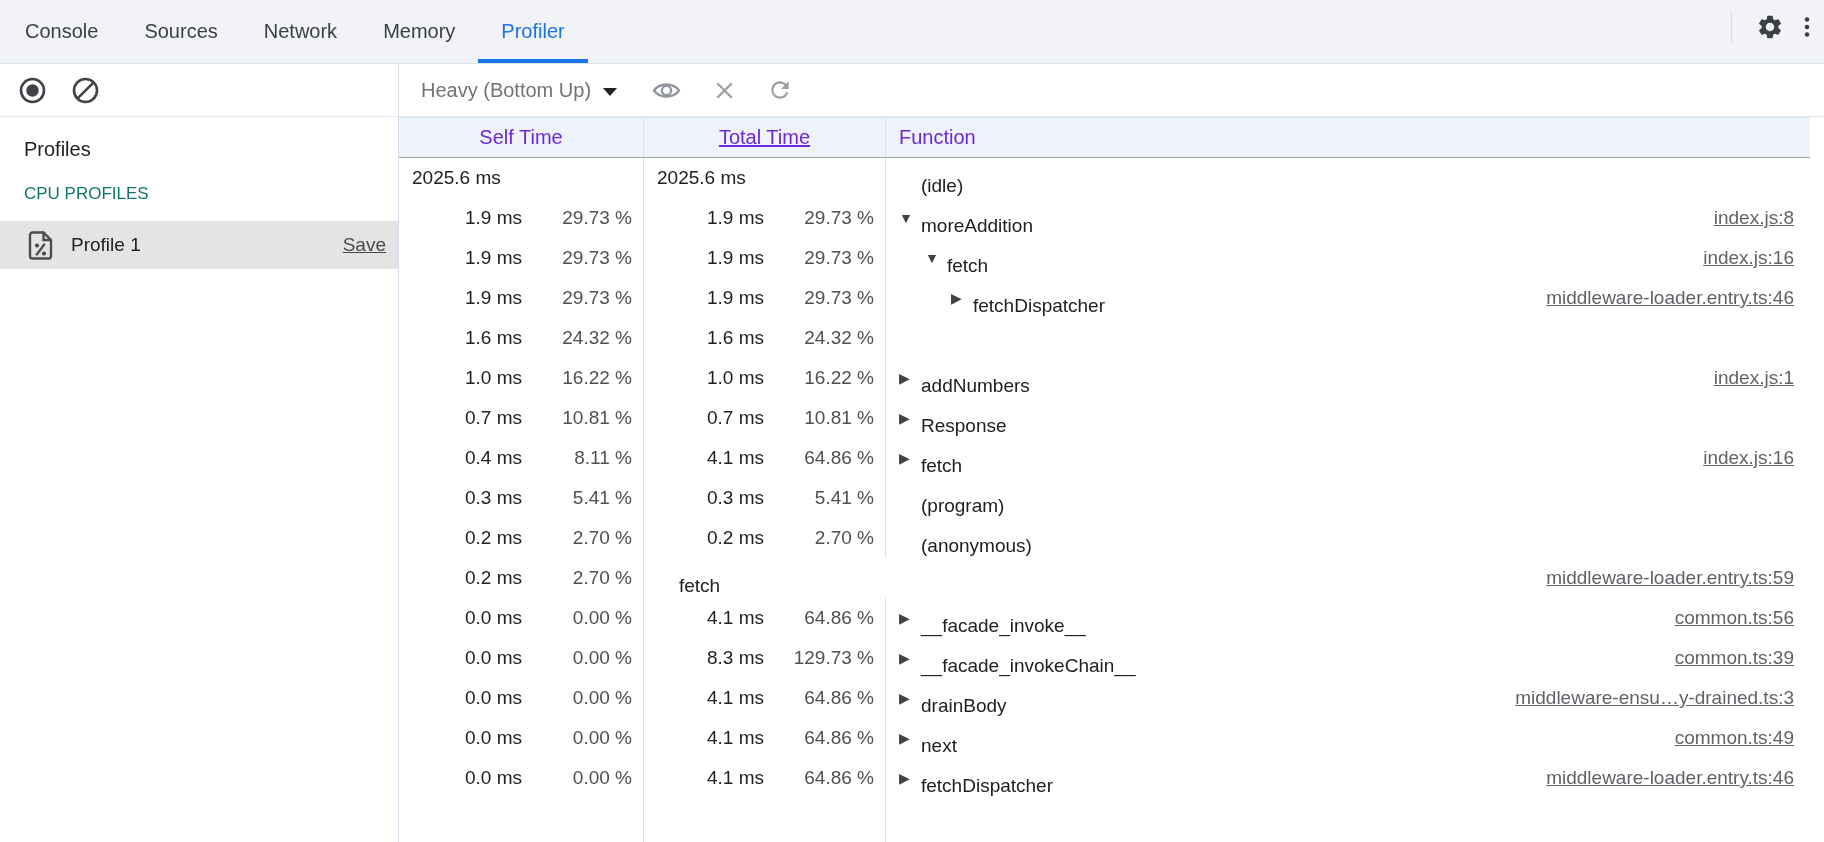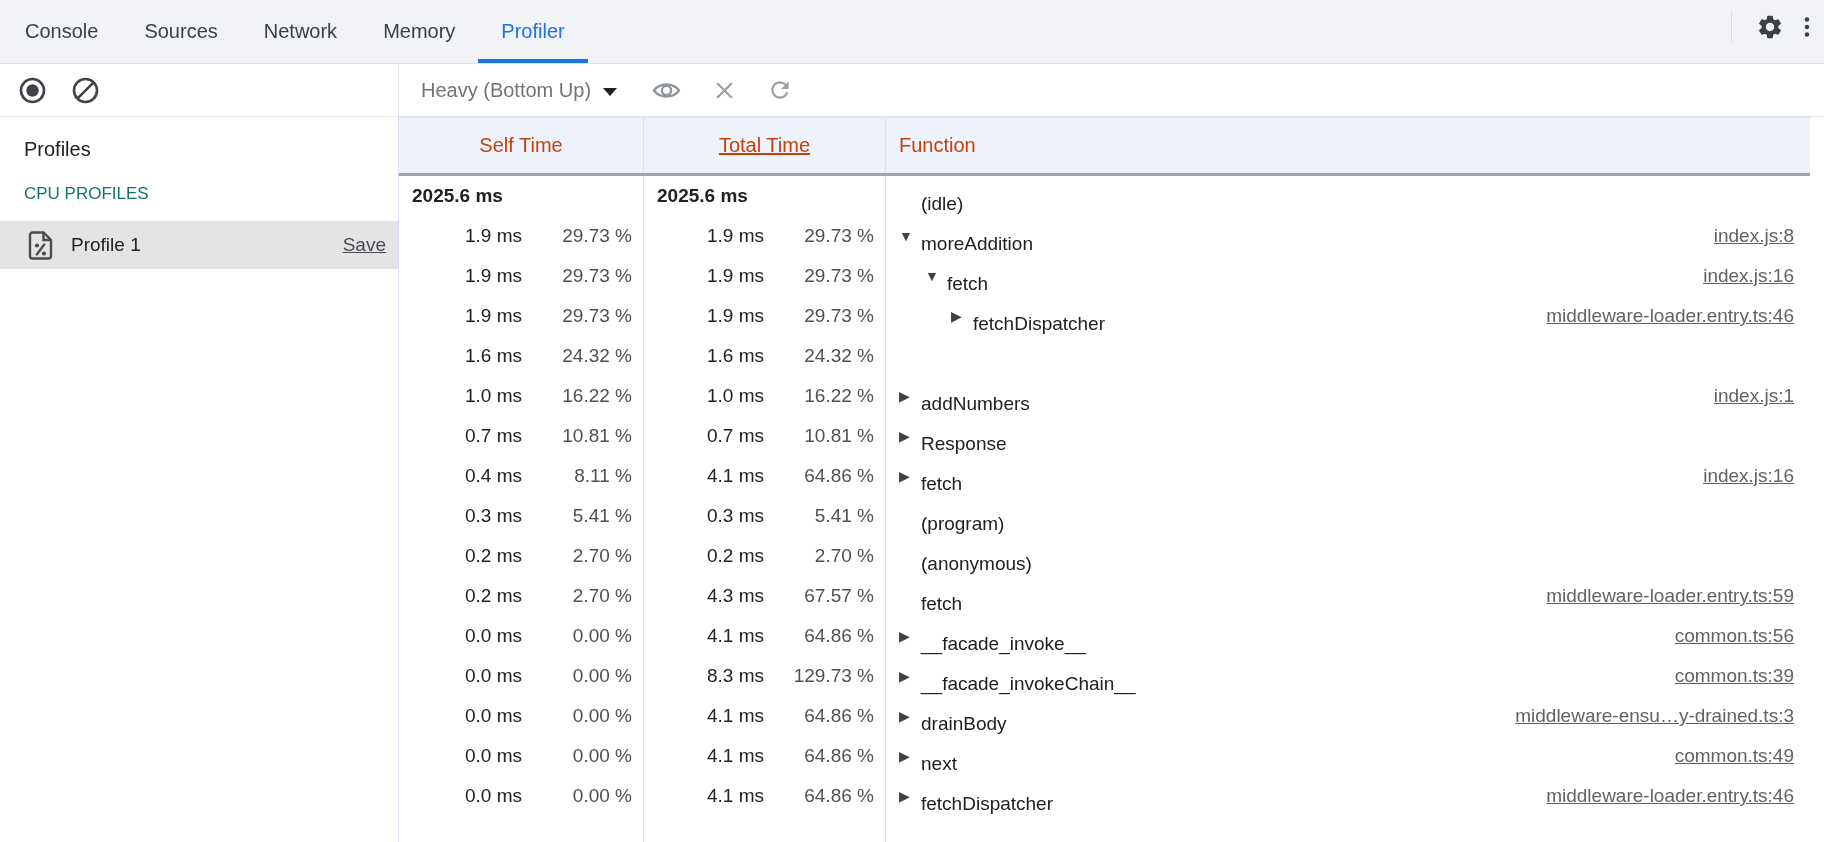--- a/index.html
+++ b/index.html
@@ -34,37 +34,37 @@
   .sb-heading { height:50px; display:flex; align-items:center; padding:14px 0 0 24px; font-size:20px; color:#202124; }
   .sb-section { height:44px; display:flex; align-items:center; padding:10px 0 0 24px; font-size:17px; color:#0f766e; }
   .sb-profile { height:48px; margin-top:10px; background:#e4e4e4; display:flex; align-items:center;
     padding:0 12px 0 28px; }
   .sb-profile .pname { font-size:19px; margin-left:18px; color:#202124; }
   .sb-profile .psave { margin-left:auto; font-size:19px; color:#474b50; text-decoration:underline; cursor:pointer; }
 
   
   .main { flex:1; display:flex; flex-direction:column; min-width:0; background:#fff; }
   .grid { flex:1; display:flex; flex-direction:column; margin-right:14px; min-height:0; }
-  .grid-header { height:59px; flex:0 0 auto; background:#eef2fb; border-top:1px solid #d9e0f2;
-    border-bottom:3px solid #a3a3a3; display:flex; font-size:20px; color:#c2410c; }
+  .grid-header { height:41px; flex:0 0 auto; background:#eef2fb; border-top:1px solid #d9e0f2;
+    border-bottom:1px solid #a3a3a3; display:flex; font-size:20px; color:#6d28d9; }
   .hcell { display:flex; align-items:center; justify-content:center; }
   .hcell.c-self  { width:245px; border-right:1px solid #d9e0f2; }
   .hcell.c-total { width:242px; border-right:1px solid #d9e0f2;text-decoration:underline; }
   .hcell.c-fn { flex:1; justify-content:flex-start; padding-left:13px; }
   .rows { flex:1; display:flex; flex-direction:column; min-height:0; }
   .grow { height:40px; flex:0 0 auto; display:flex; font-size:19px; }
   .grow.filler { flex:1 1 auto; height:auto; }
   .tcell { width:245px; flex:0 0 auto; border-right:1px solid #d9e0f2; display:flex;
     align-items:center; }
   .tcell.total { width:242px; }
   .tcell .ms { width:123px; text-align:right; color:#202124; }
   .tcell.total .ms { width:120px; }
   .tcell .pct { flex:1; text-align:right; padding-right:11px; color:#4d5156; }
   .tcell.plain { padding-left:13px; }
-  .tcell.plain .ms { width:auto; text-align:left;font-weight:bold; }
+  .tcell.plain .ms { width:auto; text-align:left; }
   .fcell { flex:1; display:flex; align-items:center; padding-left:13px; min-width:0; }
   .twist { width:22px; flex:0 0 auto; font-size:14px; color:#3f4348; line-height:1; }
   .fname { color:#202124; white-space:nowrap;margin-top:16px; }
   .flink { margin-left:auto; padding-right:16px; font-size:19px; color:#5f6368;
     text-decoration:underline; white-space:nowrap; cursor:pointer; }
 </style>
 </head>
 <body>
 
 <div class="app">
@@ -316,24 +316,20 @@
       <span class="fname">(anonymous)</span>
 
     </div>
   </div>
 
   <div class="grow">
     <div class="tcell self">
       <span class="ms">0.2 ms</span>
       <span class="pct">2.70 %</span>
     </div>
-    <div class="tcell total">
-      <span class="ms">4.3 ms</span>
-      <span class="pct">67.57 %</span>
-    </div>
     <div class="fcell" style="padding-left: 13px;">
       <span class="twist"></span>
       <span class="fname">fetch</span>
       <span class="flink">middleware-loader.entry.ts:59</span>
     </div>
   </div>
 
   <div class="grow">
     <div class="tcell self">
       <span class="ms">0.0 ms</span>

